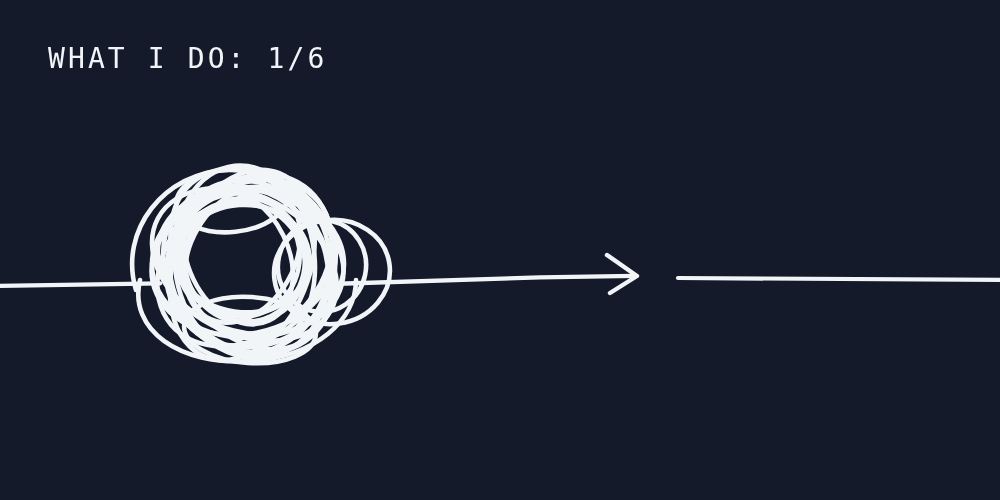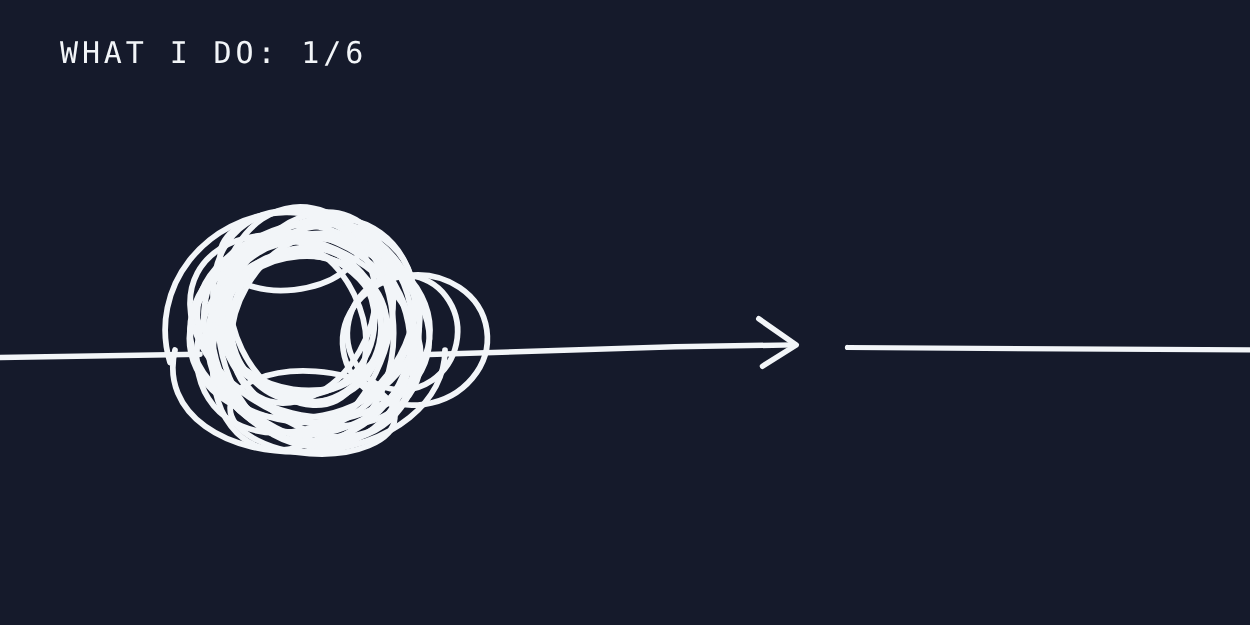--- a/index.html
+++ b/index.html
@@ -12,24 +12,24 @@
     position: relative;
     width: 1000px;
     height: 500px;
     background: #151a2b;
     overflow: hidden;
     font-family: "DejaVu Sans Mono", "Liberation Mono", monospace;
   }
   #slide-label {
     position: absolute;
     left: 48px;
-    top: 30px;
+    top: 47px;
     color: #f2f5f8;
     font-family: "DejaVu Sans Mono", "Liberation Mono", monospace;
-    font-size: 24px;
+    font-size: 28px;
     line-height: 24px;
     letter-spacing: 3.1px;
     white-space: pre;
     user-select: none;
   }
   #art {
     position: absolute;
     left: 0;
     top: 0;
     width: 1000px;

